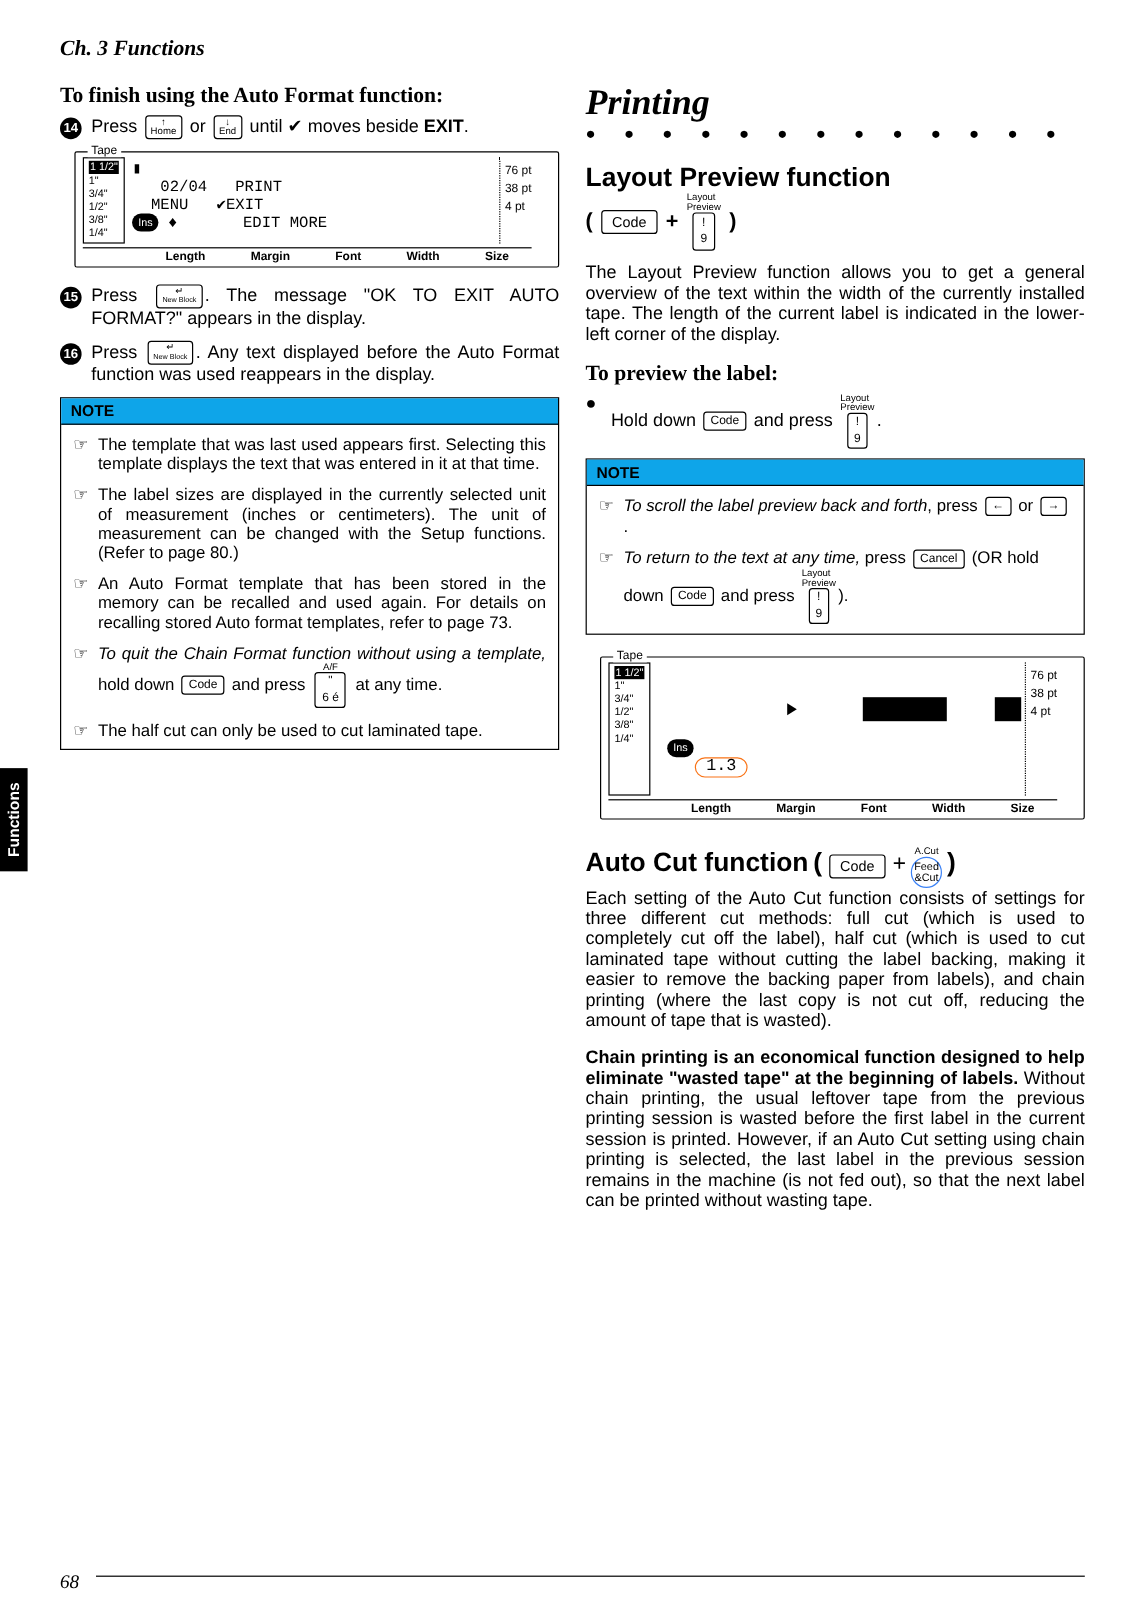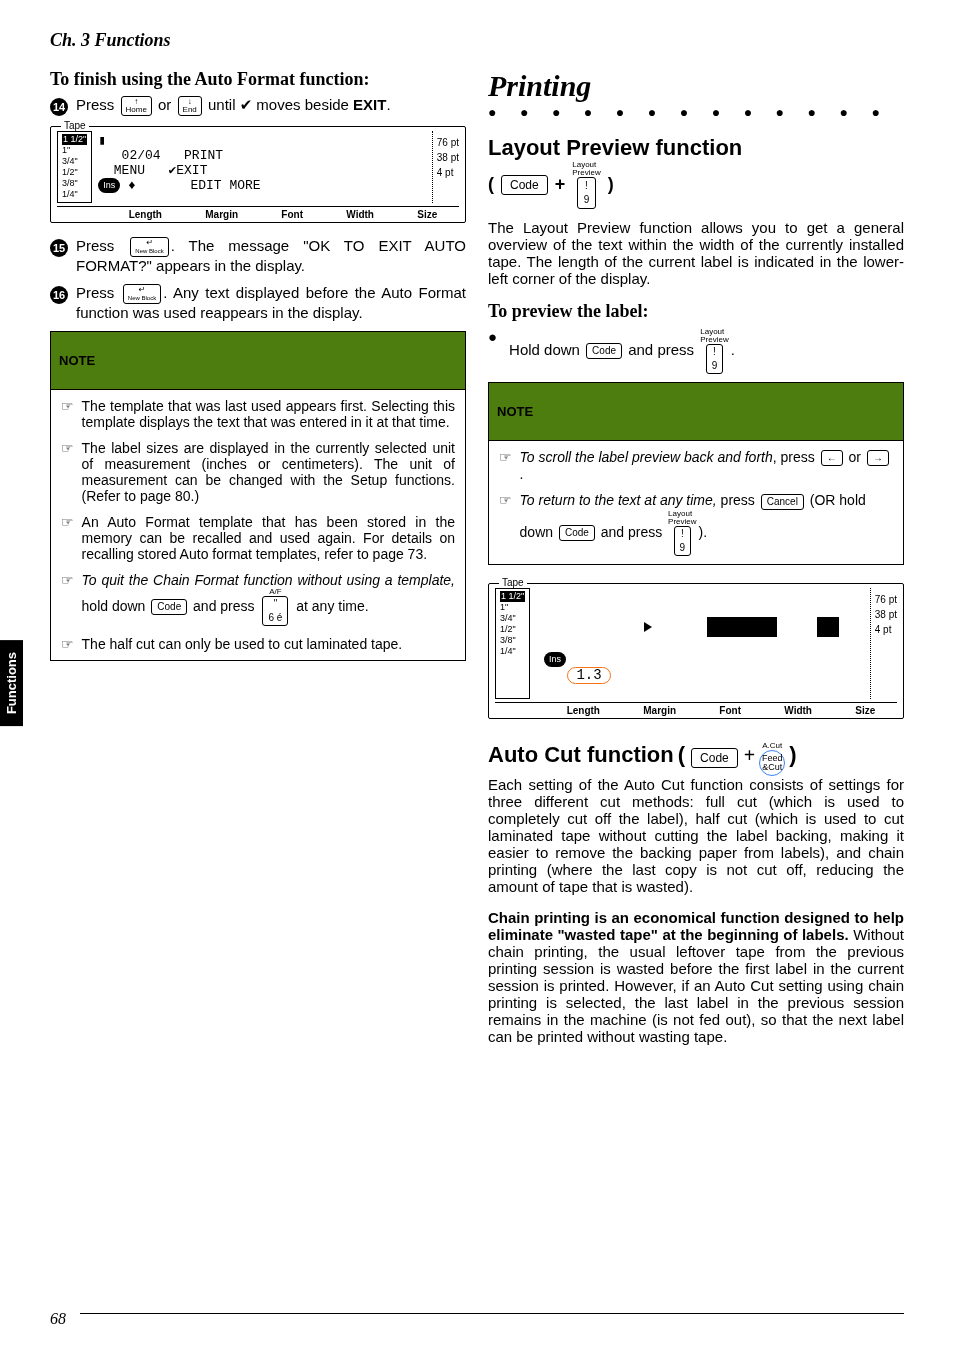--- a/index.html
+++ b/index.html
@@ -88,25 +88,25 @@
     margin: 0 2px;
   }
   .keycap-super-label {
     font-size: 8px;
     font-family: Arial, sans-serif;
     line-height: 8px;
   }
   .lcd-box {
     border: 1.5px solid #000;
     border-radius: 2px;
-    margin: 10px 0 14px 0;
+    margin: 10px 0 14px 12px;
     font-family: 'Courier New', monospace;
     font-size: 11px;
     position: relative;
-    padding: 4px 6px 2px 6px;
+    padding: 4px 22px 2px 6px;
   }
   .lcd-tape-label {
     position: absolute;
     top: -7px;
     left: 10px;
     background: #fff;
     padding: 0 3px;
     font-size: 10px;
     font-family: Arial, sans-serif;
   }
@@ -159,23 +159,23 @@
     font-family: Arial, sans-serif;
     vertical-align: middle;
   }
   .note-box {
     border: 1px solid #000;
     margin-top: 8px;
     font-family: 'Helvetica Neue', Arial, sans-serif;
     font-size: 14px;
   }
   .note-header {
-    background: #4d7c0f;
-    font-weight: bold;
-    padding: 21px 8px;
+    background: #0ea5e9;
+    font-weight: bold;
+    padding: 3px 8px;
     border-bottom: 1px solid #000;
     font-size: 13px;
   }
   .note-body {
     padding: 8px 10px;
   }
   .note-item {
     display: flex;
     gap: 8px;
     margin-bottom: 10px;

